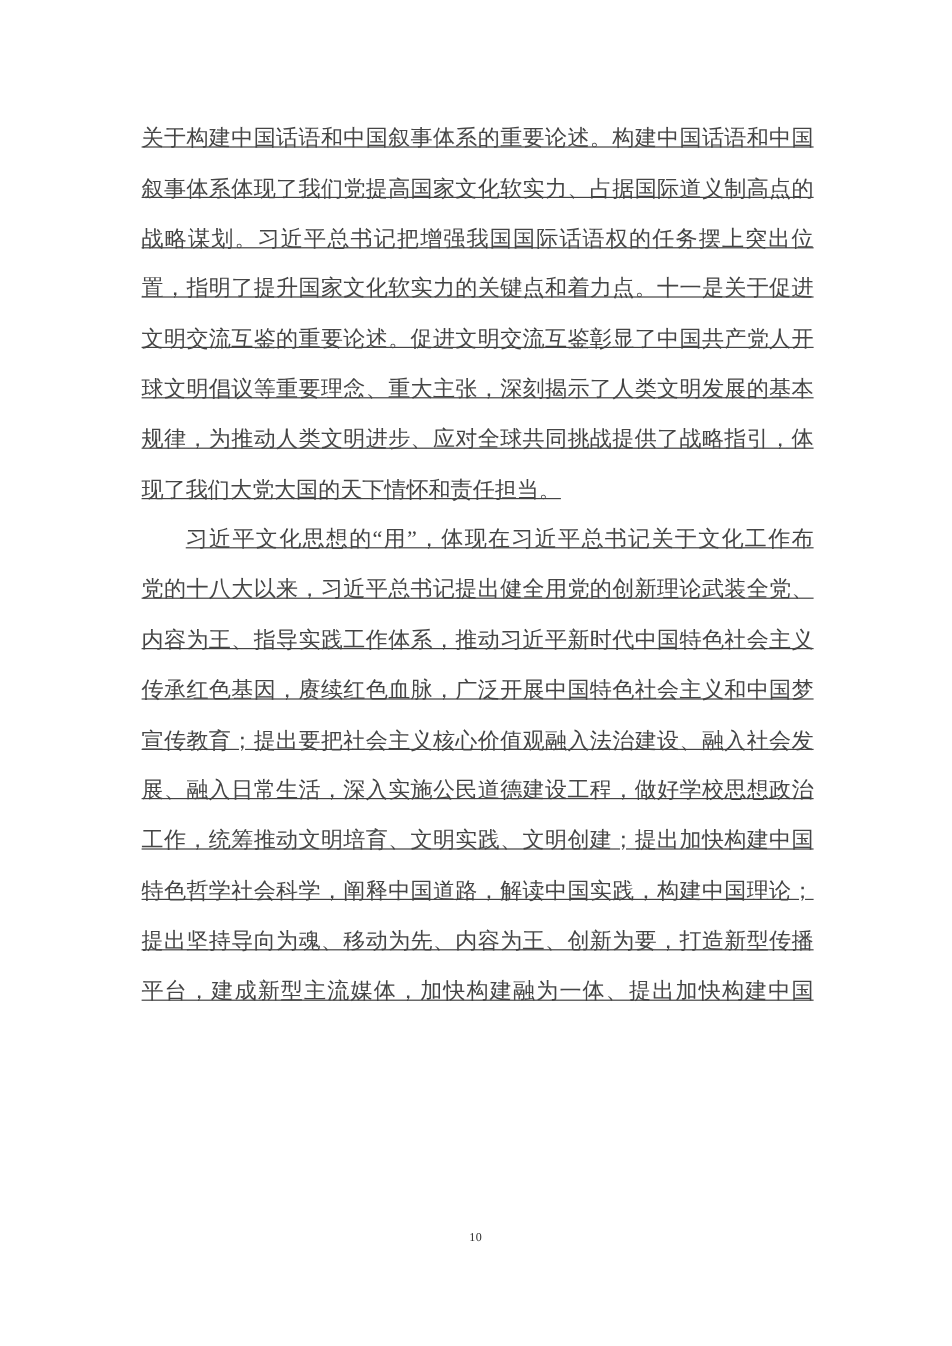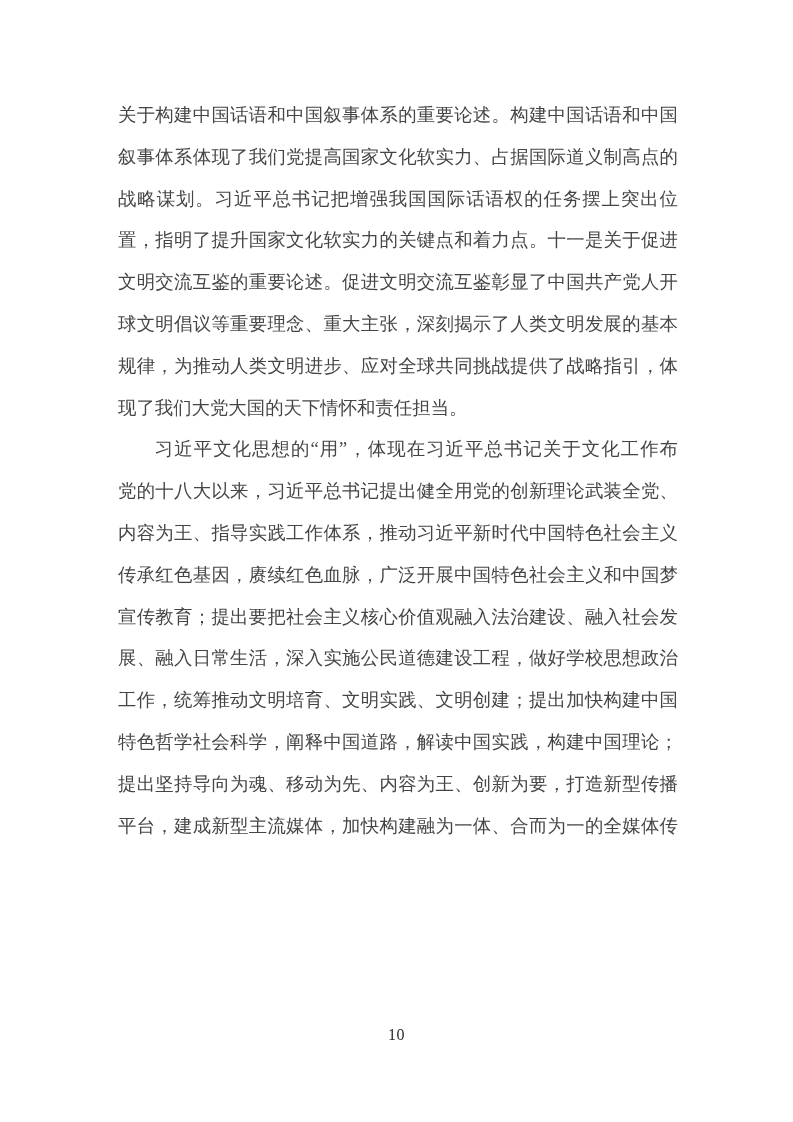--- a/index.html
+++ b/index.html
@@ -19,20 +19,21 @@
     position: absolute;
     left: 118px;
     top: 95px;
     width: 560px;
     color: #454545;
     font-size: 18.4px;
   }
   .paragraph {
     margin: 0;
     padding: 0;
+    text-decoration: underline;
   }
   .line {
     line-height: 41.8px;
     height: 41.8px;
     white-space: nowrap;
     text-align: justify;
     text-align-last: justify;
     text-justify: inter-character;
   }
   .line.indent {
@@ -40,21 +41,21 @@
   }
   .line.short {
     text-align-last: left;
   }
   .page-number {
     position: absolute;
     left: 0;
     right: 0;
     top: 1026px;
     text-align: center;
-    font-size: 16px;
+    font-size: 10px;
     color: #2b2b2b;
     letter-spacing: 0.5px;
   }
 </style>
 </head>
 <body>
 
 <div class="page">
   <div class="content">
       <div class="paragraph">
@@ -70,17 +71,17 @@
       <div class="paragraph">
         <div class="line indent">习近平文化思想的“用”，体现在习近平总书记关于文化工作布</div>
         <div class="line">党的十八大以来，习近平总书记提出健全用党的创新理论武装全党、</div>
         <div class="line">内容为王、指导实践工作体系，推动习近平新时代中国特色社会主义</div>
         <div class="line">传承红色基因，赓续红色血脉，广泛开展中国特色社会主义和中国梦</div>
         <div class="line">宣传教育；提出要把社会主义核心价值观融入法治建设、融入社会发</div>
         <div class="line">展、融入日常生活，深入实施公民道德建设工程，做好学校思想政治</div>
         <div class="line">工作，统筹推动文明培育、文明实践、文明创建；提出加快构建中国</div>
         <div class="line">特色哲学社会科学，阐释中国道路，解读中国实践，构建中国理论；</div>
         <div class="line">提出坚持导向为魂、移动为先、内容为王、创新为要，打造新型传播</div>
-        <div class="line">平台，建成新型主流媒体，加快构建融为一体、合而为一的全媒体传</div>
+        <div class="line">平台，建成新型主流媒体，加快构建融为一体、提出加快构建中国</div>
       </div>
     </div>
   <div class="page-number">10</div>
 </div>
 
 </body></html>

